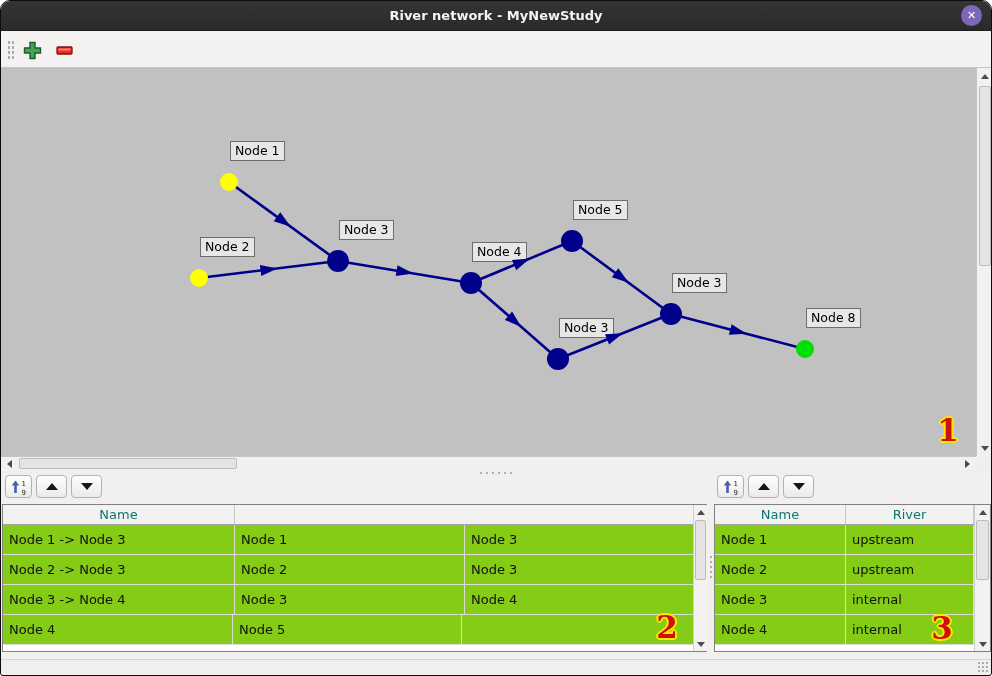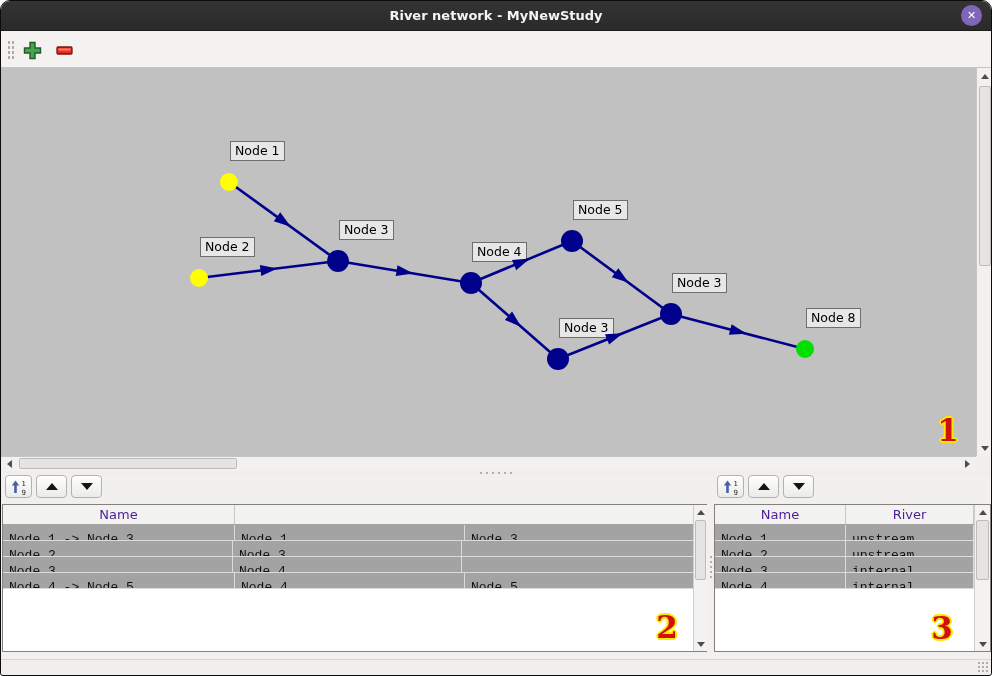--- a/index.html
+++ b/index.html
@@ -43,22 +43,22 @@
   .split-h i,.split-v i{width:2px;height:2px;border-radius:50%;background:#9b9a98;display:block;}
   .split-v{position:absolute;left:706px;top:473px;width:7px;height:185px;background:#f1f0ee;
     display:flex;flex-direction:column;align-items:center;justify-content:center;gap:3px;}
   
   .panel-btn{position:absolute;top:474px;height:23px;background:linear-gradient(#fefefe,#ebebe9);
     border:1px solid #b3b2b0;border-radius:4px;display:flex;align-items:center;justify-content:center;}
   .panel-btn .bt-up{border-left:6px solid transparent;border-right:6px solid transparent;border-bottom:7px solid #151515;width:0;height:0;}
   .panel-btn .bt-down{border-left:6px solid transparent;border-right:6px solid transparent;border-top:7px solid #151515;width:0;height:0;}
   .table{position:absolute;top:503px;height:148px;background:#ffffff;border:1px solid #828180;}
   .t-head{display:flex;height:20px;background:#f2f2f1;border-bottom:1px solid #a5a4a2;}
-  .t-head .hc{font-size:13px;color:#4c1d95;text-align:center;line-height:19px;border-right:1px solid #c9c8c6;overflow:hidden;}
-  .t-row{display:flex;height:16px;border-bottom:1px solid #dcdbd9;background:#a3a3a3;font-family:Liberation Mono, monospace;}
+  .t-head .hc{font-size:13px;color:#0f766e;text-align:center;line-height:19px;border-right:1px solid #c9c8c6;overflow:hidden;}
+  .t-row{display:flex;height:30px;border-bottom:1px solid #dcdbd9;background:#84cc16;}
   .t-row .tc{font-size:13px;color:#111;line-height:29px;padding-left:6px;border-right:1px solid #dcdbd9;
     overflow:hidden;white-space:nowrap;}
   .tbl-sb{position:absolute;top:0;right:0;bottom:0;background:#f3f2f1;border-left:1px solid #cfcecd;}
   
   .statusbar{position:absolute;left:0;top:658px;width:100%;height:15px;background:#f0efed;border-top:1px solid #d6d5d3;}
   .resize-grip{position:absolute;right:3px;bottom:2px;width:11px;height:11px;
     background-image:radial-gradient(circle,#aeadab 1px,rgba(0,0,0,0) 1.2px);background-size:4px 4px;}
   
   .annot{position:absolute;z-index:10;transform:translate(-50%,-50%);
     font-family:"DejaVu Serif","Liberation Serif",serif;font-size:31px;font-weight:bold;color:#cf1010;
@@ -179,29 +179,30 @@
   <div class="table" style="left:1px;width:706px;">
     <div class="t-head">
       <div class="hc" style="width:232px;">Name</div>
     </div>
     <div class="t-row">
       <div class="tc" style="width:232px;">Node 1 -&gt; Node 3</div>
       <div class="tc" style="width:230px;">Node 1</div>
       <div class="tc" style="width:229px;">Node 3</div>
     </div>
     <div class="t-row">
+      <div class="tc" style="width:232px;">Node 2 -&gt; Node 3</div>
       <div class="tc" style="width:230px;">Node 2</div>
       <div class="tc" style="width:229px;">Node 3</div>
     </div>
     <div class="t-row">
+      <div class="tc" style="width:232px;">Node 3 -&gt; Node 4</div>
       <div class="tc" style="width:230px;">Node 3</div>
       <div class="tc" style="width:229px;">Node 4</div>
     </div>
     <div class="t-row">
-      <div class="tc" style="width:232px;">Node 4 -&gt; Node 5</div>
       <div class="tc" style="width:230px;">Node 4</div>
       <div class="tc" style="width:229px;">Node 5</div>
     </div>
     <div class="tbl-sb" style="width:14px;">
       <div class="sb-btn" style="left:0;top:1px;width:13px;height:12px;background:none;">
           <span class="tri up"></span>
         </div>
       <div class="sb-thumb" style="left:1px;top:15px;width:11px;height:60px;"></div>
       <div class="sb-btn" style="left:0;bottom:1px;width:13px;height:12px;background:none;">
           <span class="tri down"></span>

